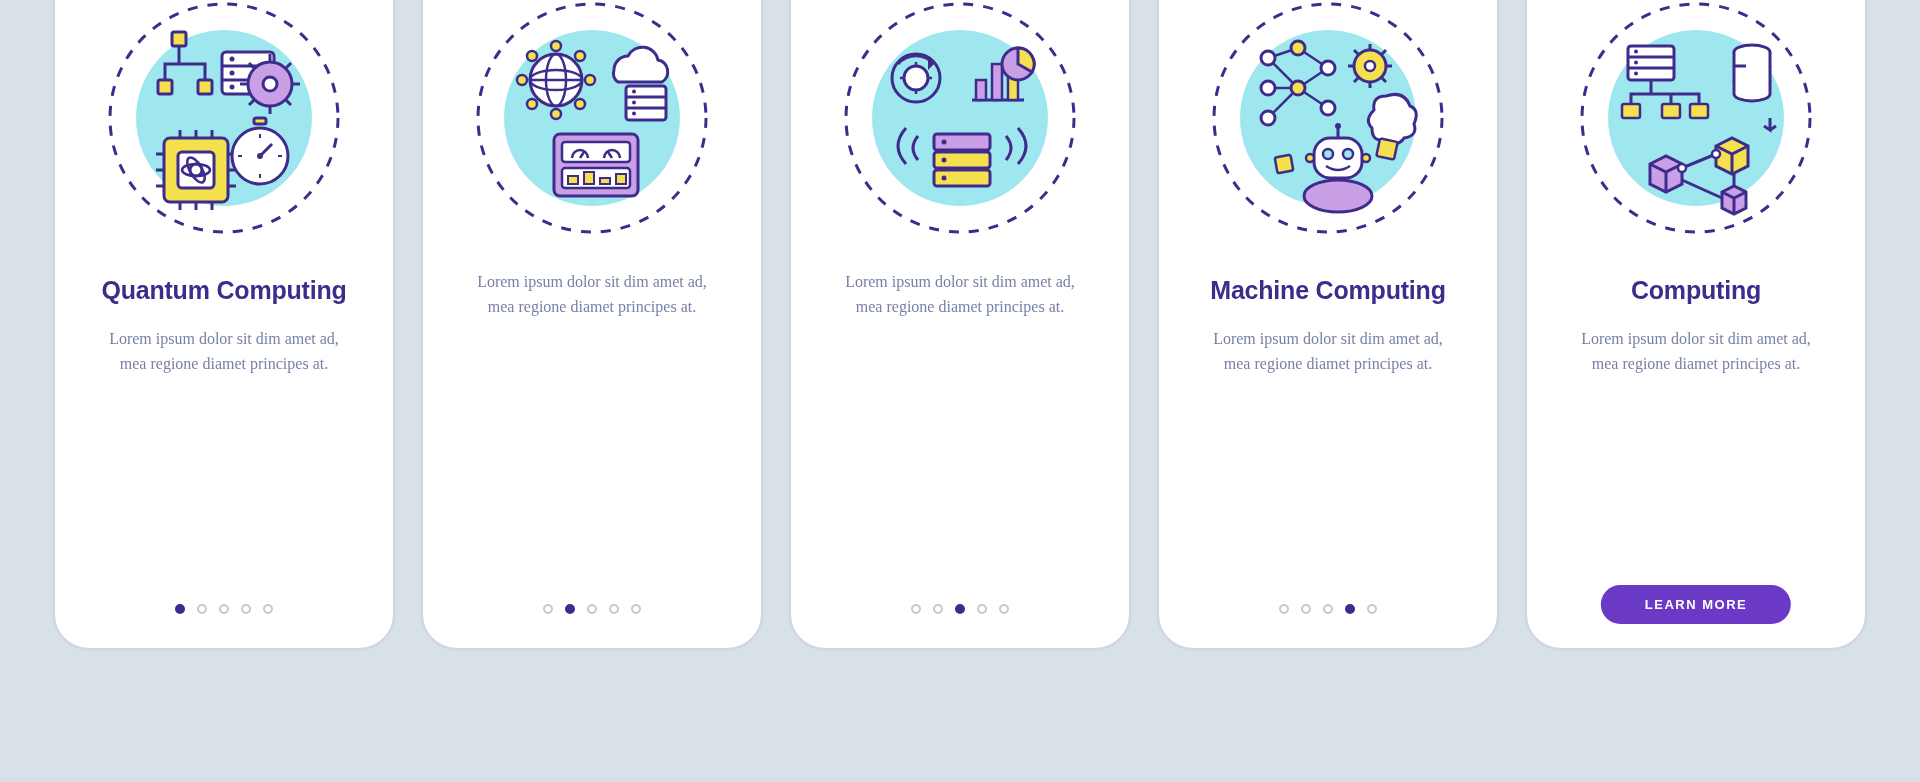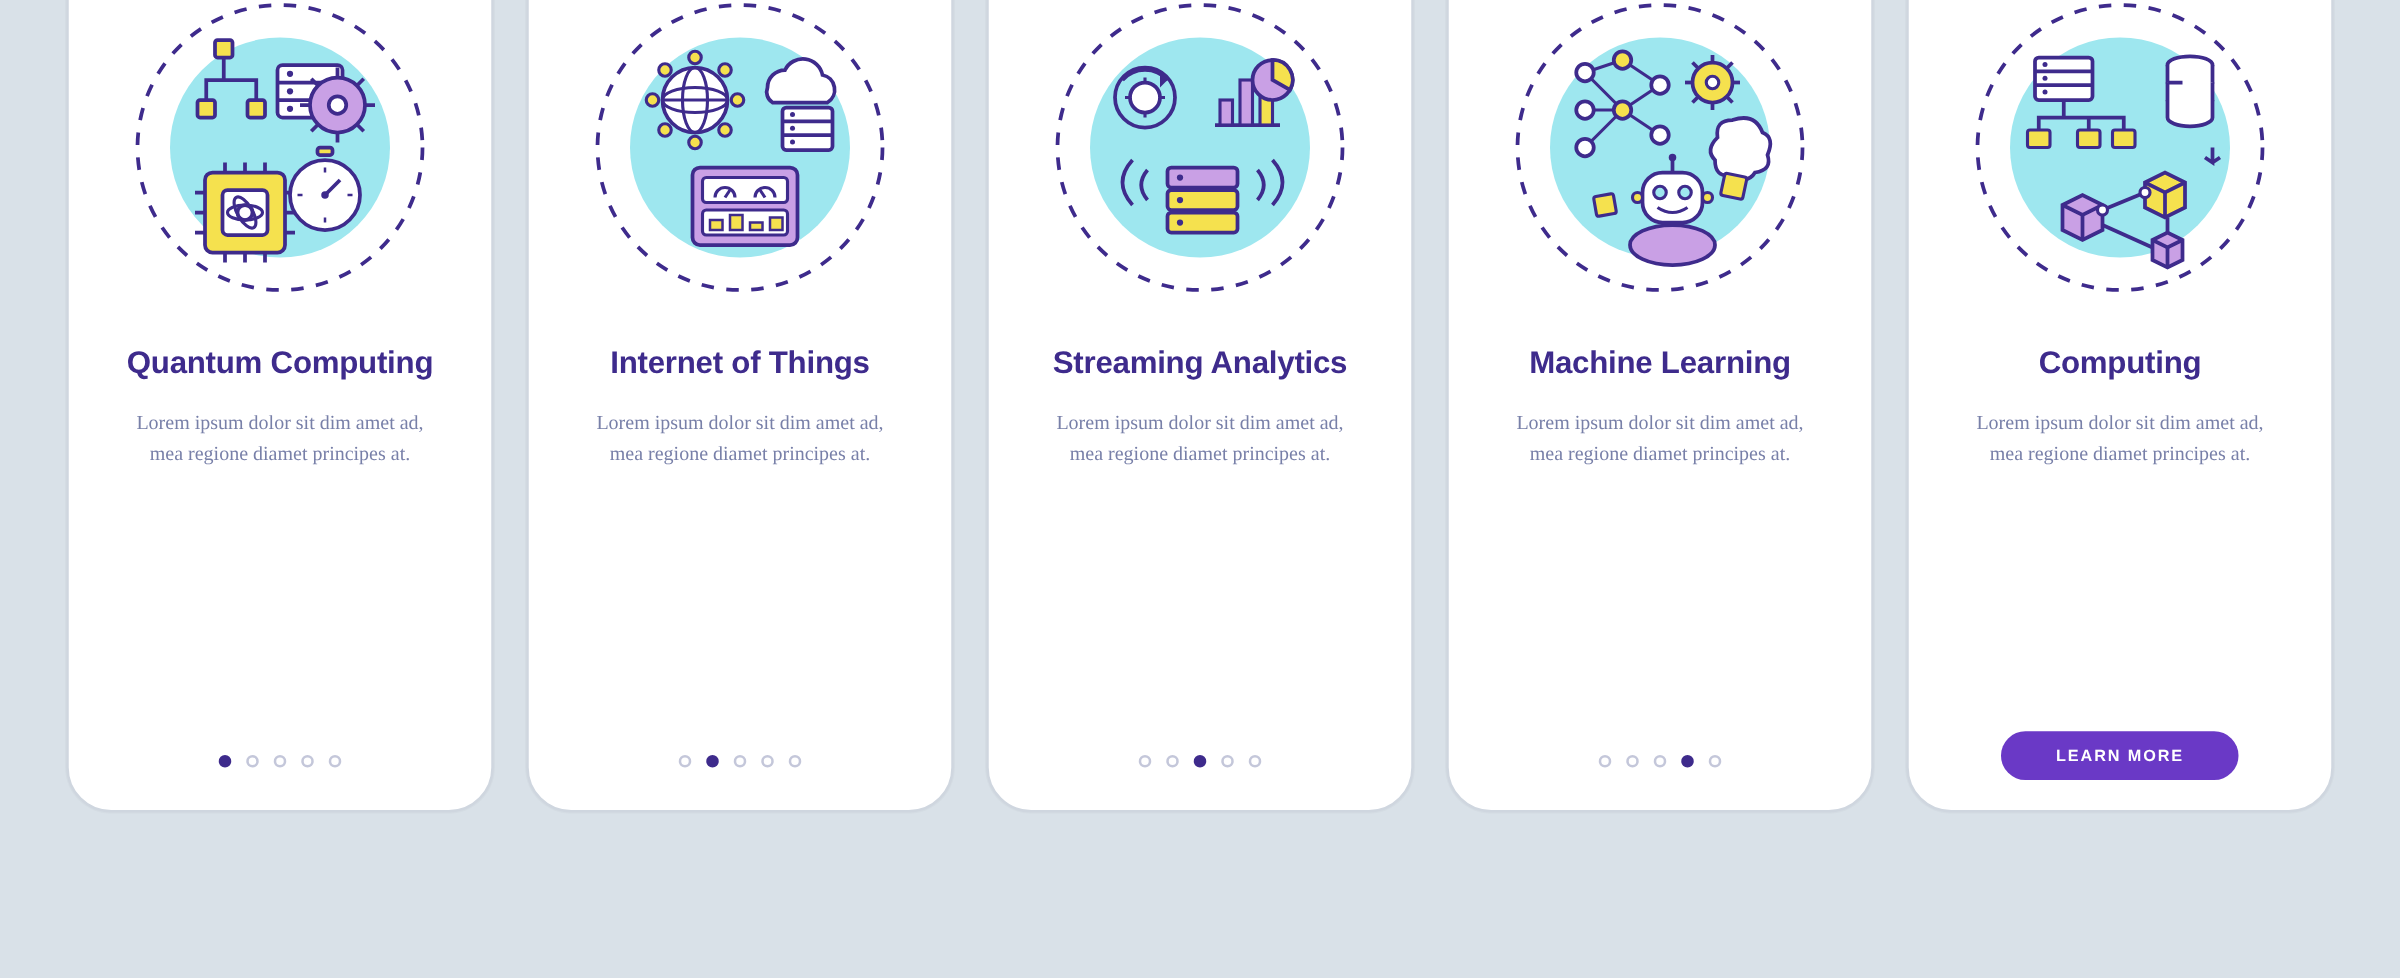--- a/index.html
+++ b/index.html
@@ -241,21 +241,20 @@
           <path d="M50 24 a8 8 0 0 1 16 0"></path>
             <line x1="58" y1="24" x2="54" y2="18"></line>
         </g>
         <rect x="8" y="34" width="68" height="20" rx="3" fill="#fff" stroke="#3e2b8c" stroke-width="2.5"></rect>
         <rect x="14" y="42" width="10" height="8" fill="#f5e14e" stroke="#3e2b8c" stroke-width="2"></rect>
         <rect x="30" y="38" width="10" height="12" fill="#f5e14e" stroke="#3e2b8c" stroke-width="2"></rect>
         <rect x="46" y="44" width="10" height="6" fill="#f5e14e" stroke="#3e2b8c" stroke-width="2"></rect>
         <rect x="62" y="40" width="10" height="10" fill="#f5e14e" stroke="#3e2b8c" stroke-width="2"></rect>
       </g>
     </svg>
-    <div class="title">Internet of Things</div>
     <div class="desc">Lorem ipsum dolor sit dim amet ad, mea regione diamet principes at.</div>
     <div class="dots">
       <span class="dot"></span>
       <span class="dot on"></span>
       <span class="dot"></span>
       <span class="dot"></span>
       <span class="dot"></span>
     </div>
   </div>
 
@@ -298,21 +297,20 @@
           <circle cx="10" cy="26" r="2.5" fill="#3e2b8c"></circle>
           <circle cx="10" cy="44" r="2.5" fill="#3e2b8c"></circle>
       </g>
       <g stroke="#3e2b8c" stroke-width="3" fill="none">
         <path d="M88 172 q-10 -12 0 -24 q-10 12 0 24"></path>
         <path d="M76 176 q-16 -18 0 -36"></path>
         <path d="M176 172 q10 -12 0 -24"></path>
         <path d="M188 176 q16 -18 0 -36"></path>
       </g>
     </svg>
-    <div class="title">Streaming Analytics</div>
     <div class="desc">Lorem ipsum dolor sit dim amet ad, mea regione diamet principes at.</div>
     <div class="dots">
       <span class="dot"></span>
       <span class="dot"></span>
       <span class="dot on"></span>
       <span class="dot"></span>
       <span class="dot"></span>
     </div>
   </div>
 
@@ -366,21 +364,21 @@
         <path d="M18 28 q12 8 24 0" fill="none" stroke="#3e2b8c" stroke-width="2.5"></path>
         <line x1="30" y1="-10" x2="30" y2="0" stroke="#3e2b8c" stroke-width="3"></line>
         <circle cx="30" cy="-12" r="3" fill="#3e2b8c"></circle>
         <circle cx="2" cy="20" r="4" fill="#f5e14e" stroke="#3e2b8c" stroke-width="2.5"></circle>
         <circle cx="58" cy="20" r="4" fill="#f5e14e" stroke="#3e2b8c" stroke-width="2.5"></circle>
       </g>
 
       <rect x="180" y="152" width="18" height="18" rx="2" transform="rotate(12 189 161)" fill="#f5e14e" stroke="#3e2b8c" stroke-width="2.5"></rect>
       <rect x="78" y="168" width="16" height="16" rx="2" transform="rotate(-10 86 176)" fill="#f5e14e" stroke="#3e2b8c" stroke-width="2.5"></rect>
     </svg>
-    <div class="title">Machine Learning</div>
+    <div class="title">Machine Computing</div>
     <div class="desc">Lorem ipsum dolor sit dim amet ad, mea regione diamet principes at.</div>
     <div class="dots">
       <span class="dot"></span>
       <span class="dot"></span>
       <span class="dot"></span>
       <span class="dot on"></span>
       <span class="dot"></span>
     </div>
   </div>
 

